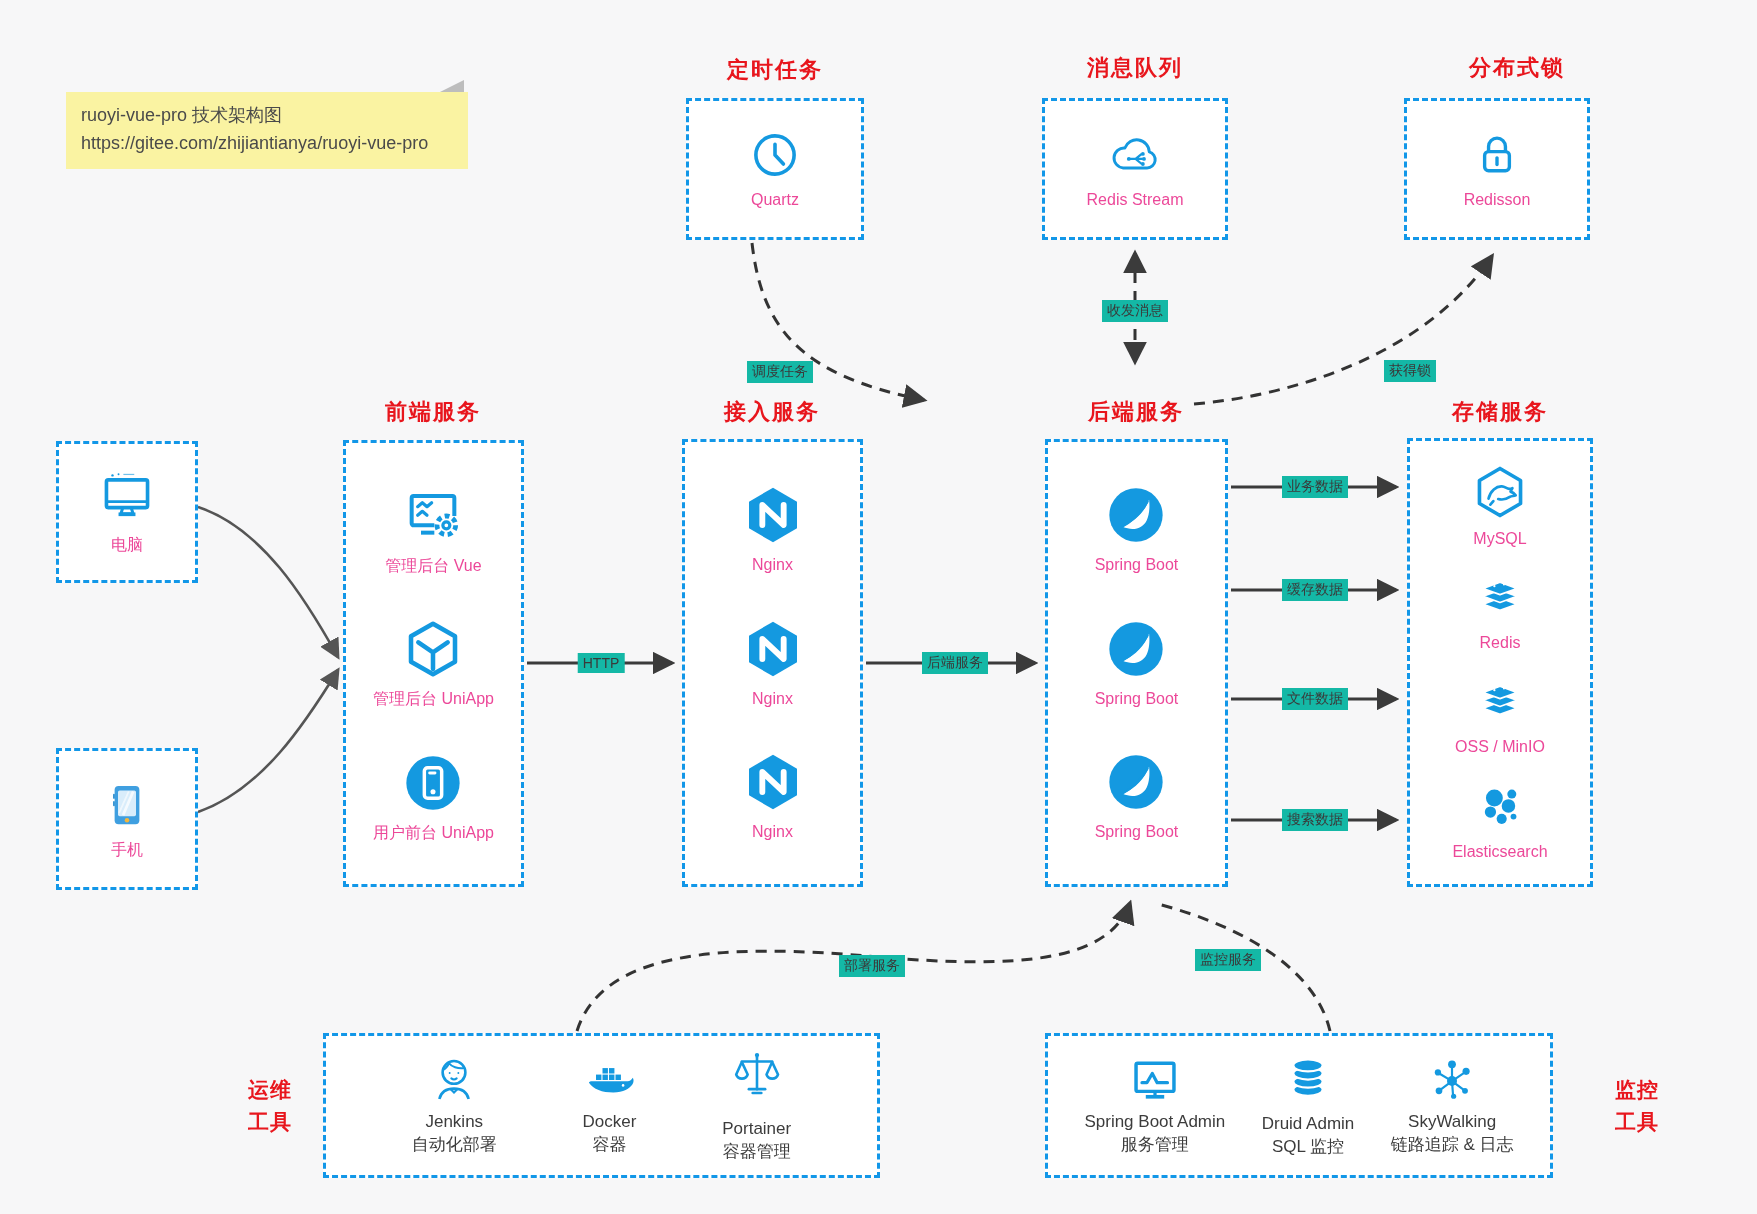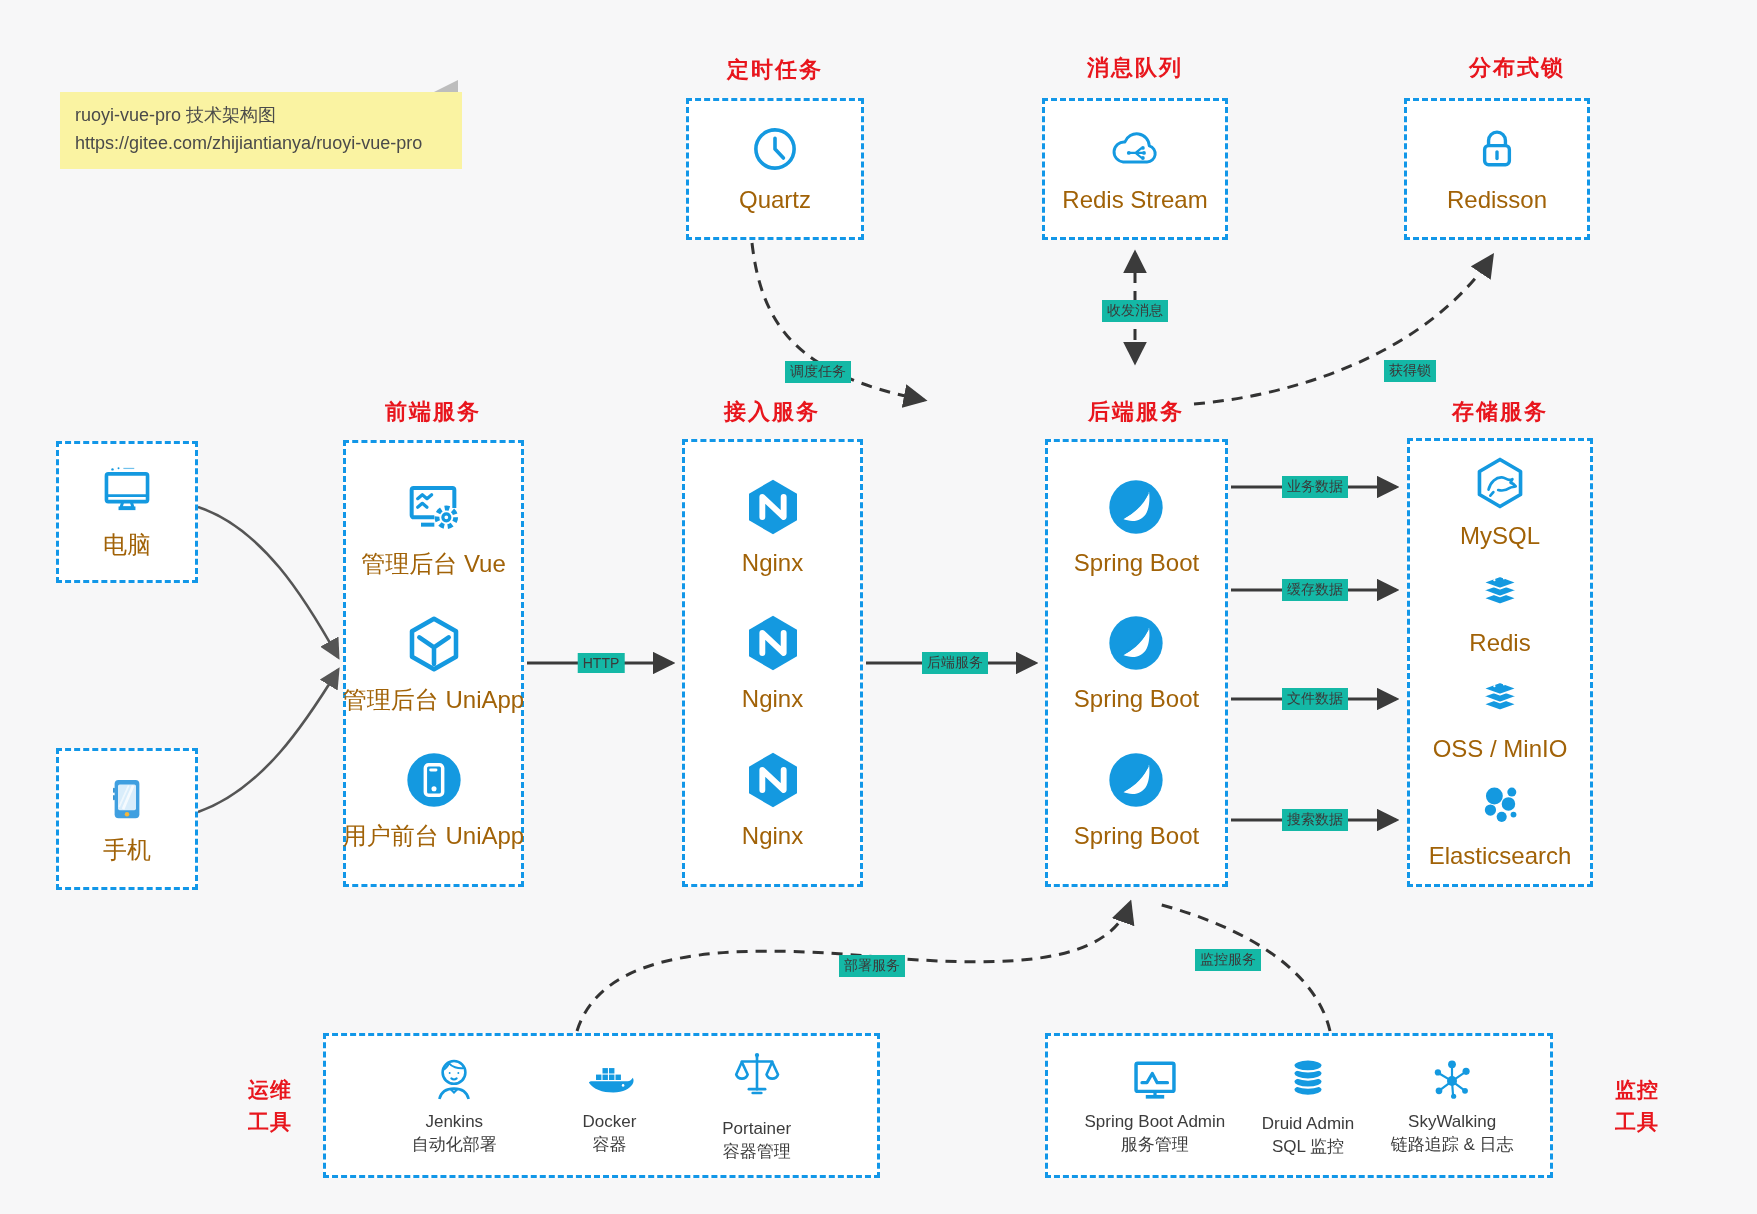--- a/index.html
+++ b/index.html
@@ -2,29 +2,29 @@
 <html><head>
 <meta charset="utf-8">
 <style>
   html,body{margin:0;padding:0;background:#f7f7f8;}
   .canvas{position:relative;width:1757px;height:1214px;background:#f7f7f8;
           font-family:"Liberation Sans","DejaVu Sans",sans-serif;overflow:hidden;}
   .box{position:absolute;background:#fff;border:3px dashed #1297e8;box-sizing:border-box;}
   .vcol{display:flex;flex-direction:column;justify-content:space-evenly;align-items:center;}
   .hrow{display:flex;flex-direction:row;justify-content:space-evenly;align-items:center;}
   .cell{display:flex;flex-direction:column;align-items:center;gap:8px;}
-  .lbl{font-size:24px;color:#a16207;white-space:nowrap;text-align:center;line-height:1.3;}
+  .lbl{font-size:16px;color:#ec4899;white-space:nowrap;text-align:center;line-height:1.3;}
   .lbl-sm{font-size:17px;color:#3c3c3c;white-space:nowrap;text-align:center;line-height:1.35;}
   .red-title{position:absolute;transform:translate(-50%,-50%);color:#e8161d;font-weight:bold;
              font-size:22px;letter-spacing:2px;white-space:nowrap;}
   .side-red{position:absolute;transform:translate(-50%,-50%);color:#e8161d;font-weight:bold;
             font-size:21px;letter-spacing:1px;white-space:nowrap;text-align:center;line-height:1.5;}
   .edge-label{position:absolute;transform:translate(-50%,-50%);font-size:14px;color:#3a3a3a;
               background:#14b8a6;padding:2px 5px;white-space:nowrap;}
-  .note{position:absolute;left:60px;top:92px;width:402px;background:#faf3a2;color:#4a4a4a;
+  .note{position:absolute;left:66px;top:92px;width:402px;background:#faf3a2;color:#4a4a4a;
         font-size:18px;line-height:1.55;padding:10px 0 11px 15px;box-sizing:border-box;}
   .note::after{content:'';position:absolute;top:-12px;right:4px;width:0;height:0;
                border-left:24px solid transparent;border-bottom:12px solid #bdbdbd;}
   .ic{color:#1499e0;display:block;}
   .i64{width:64px;height:64px}.i58{width:58px;height:58px}.i54{width:54px;height:54px}.i52{width:52px;height:52px}
   svg{display:block}
   .arrows{position:absolute;left:0;top:0;pointer-events:none;}
 </style>
 </head>
 <body>
@@ -371,21 +371,21 @@
     <div>运维</div>
     <div>工具</div>
   </div>
   <div class="side-red" style="left:1637px;top:1105px;">
     <div>监控</div>
     <div>工具</div>
   </div>
 
   <div class="edge-label" style="left:601px;top:663px;">HTTP</div>
   <div class="edge-label" style="left:955px;top:663px;">后端服务</div>
-  <div class="edge-label" style="left:818px;top:372px;">调度任务</div>
+  <div class="edge-label" style="left:780px;top:372px;">调度任务</div>
   <div class="edge-label" style="left:1135px;top:311px;">收发消息</div>
   <div class="edge-label" style="left:1410px;top:371px;">获得锁</div>
   <div class="edge-label" style="left:1315px;top:487px;">业务数据</div>
   <div class="edge-label" style="left:1315px;top:590px;">缓存数据</div>
   <div class="edge-label" style="left:1315px;top:699px;">文件数据</div>
   <div class="edge-label" style="left:1315px;top:820px;">搜索数据</div>
   <div class="edge-label" style="left:872px;top:966px;">部署服务</div>
   <div class="edge-label" style="left:1228px;top:960px;">监控服务</div>
 
 </div>

